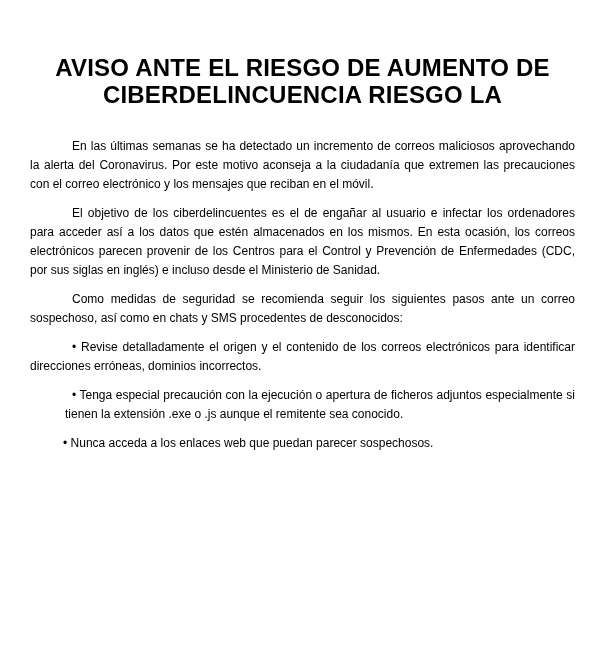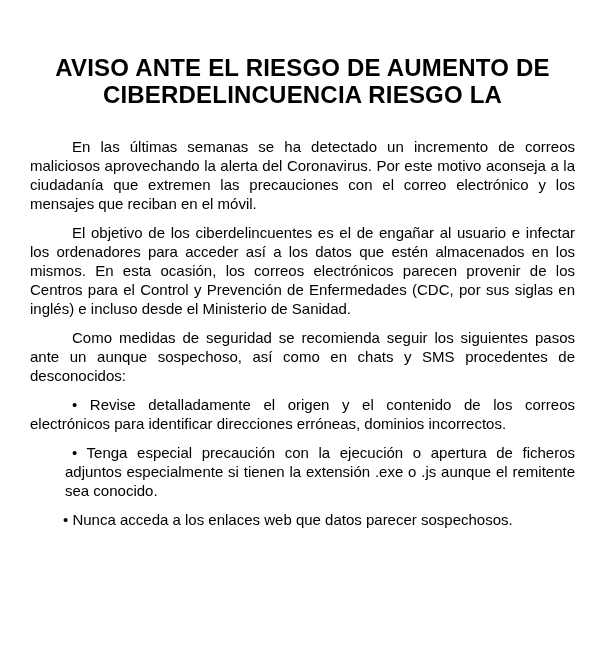--- a/index.html
+++ b/index.html
@@ -29,21 +29,21 @@
     line-height: 27px;
     font-weight: bold;
     text-align: center;
     letter-spacing: 0.2px;
   }
   .doc-title .title-line {
     display: block;
   }
   .doc-body {
     margin-top: 29px;
-    font-size: 15px;
+    font-size: 12px;
     line-height: 19px;
   }
   .doc-body p {
     margin: 0 0 10px 0;
   }
   
   .para,
   .bullet-hang {
     text-align: justify;
     text-indent: 42px;
@@ -71,25 +71,25 @@
     <span class="title-line">AVISO ANTE EL RIESGO DE AUMENTO DE</span>
     <span class="title-line">CIBERDELINCUENCIA RIESGO LA</span>
   </h1>
 
   <section class="doc-body">
 
     <p class="para">En las últimas semanas se ha detectado un incremento de correos maliciosos aprovechando la alerta del Coronavirus. Por este motivo aconseja a la ciudadanía que extremen las precauciones con el correo electrónico y los mensajes que reciban en el móvil.</p>
 
     <p class="para">El objetivo de los ciberdelincuentes es el de engañar al usuario e infectar los ordenadores para acceder así a los datos que estén almacenados en los mismos. En esta ocasión, los correos electrónicos parecen provenir de los Centros para el Control y Prevención de Enfermedades (CDC, por sus siglas en inglés) e incluso desde el Ministerio de Sanidad.</p>
 
-    <p class="para">Como medidas de seguridad se recomienda seguir los siguientes pasos ante un aunque sospechoso, así como en chats y SMS procedentes de desconocidos:</p>
+    <p class="para">Como medidas de seguridad se recomienda seguir los siguientes pasos ante un correo sospechoso, así como en chats y SMS procedentes de desconocidos:</p>
 
     <p class="bullet-hang">• Revise detalladamente el origen y el contenido de los correos electrónicos para identificar direcciones erróneas, dominios incorrectos.</p>
 
 
     <p class="bullet-block">• Tenga especial precaución con la ejecución o apertura de ficheros adjuntos especialmente si tienen la extensión .exe o .js aunque el remitente sea conocido.</p>
 
-    <p class="bullet-single">• Nunca acceda a los enlaces web que datos parecer sospechosos.</p>
+    <p class="bullet-single">• Nunca acceda a los enlaces web que puedan parecer sospechosos.</p>
 
 
   </section>
 
 </main>
 
 </body></html>

